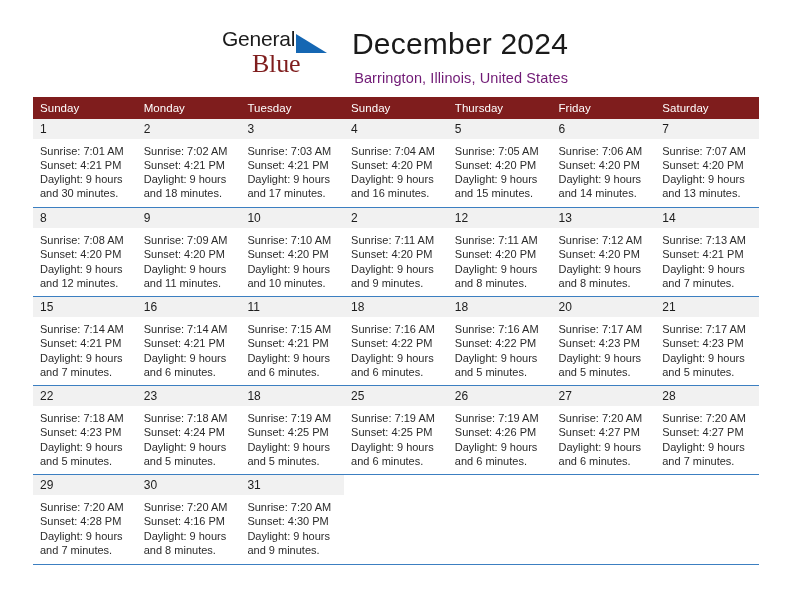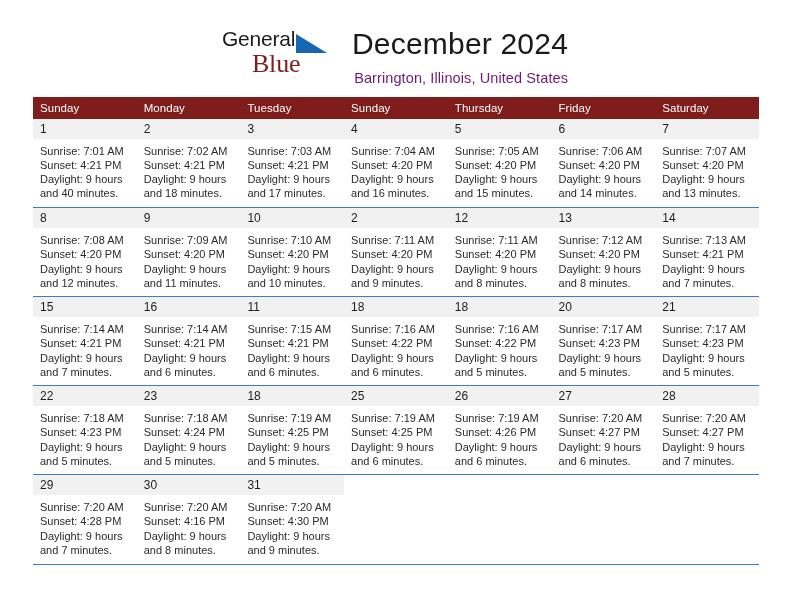--- a/index.html
+++ b/index.html
@@ -175,21 +175,21 @@
     <tbody>
 
       <tr class="week-row">
         <td>
             <div class="cell">
               <div class="daynum">1</div>
               <div class="details">
                 <div>Sunrise: 7:01 AM</div>
                 <div>Sunset: 4:21 PM</div>
                 <div>Daylight: 9 hours</div>
-                <div>and 40 minutes.</div>
+                <div>and 30 minutes.</div>
               </div>
             </div>
           </td>
         <td>
             <div class="cell">
               <div class="daynum">2</div>
               <div class="details">
                 <div>Sunrise: 7:02 AM</div>
                 <div>Sunset: 4:21 PM</div>
                 <div>Daylight: 9 hours</div>

